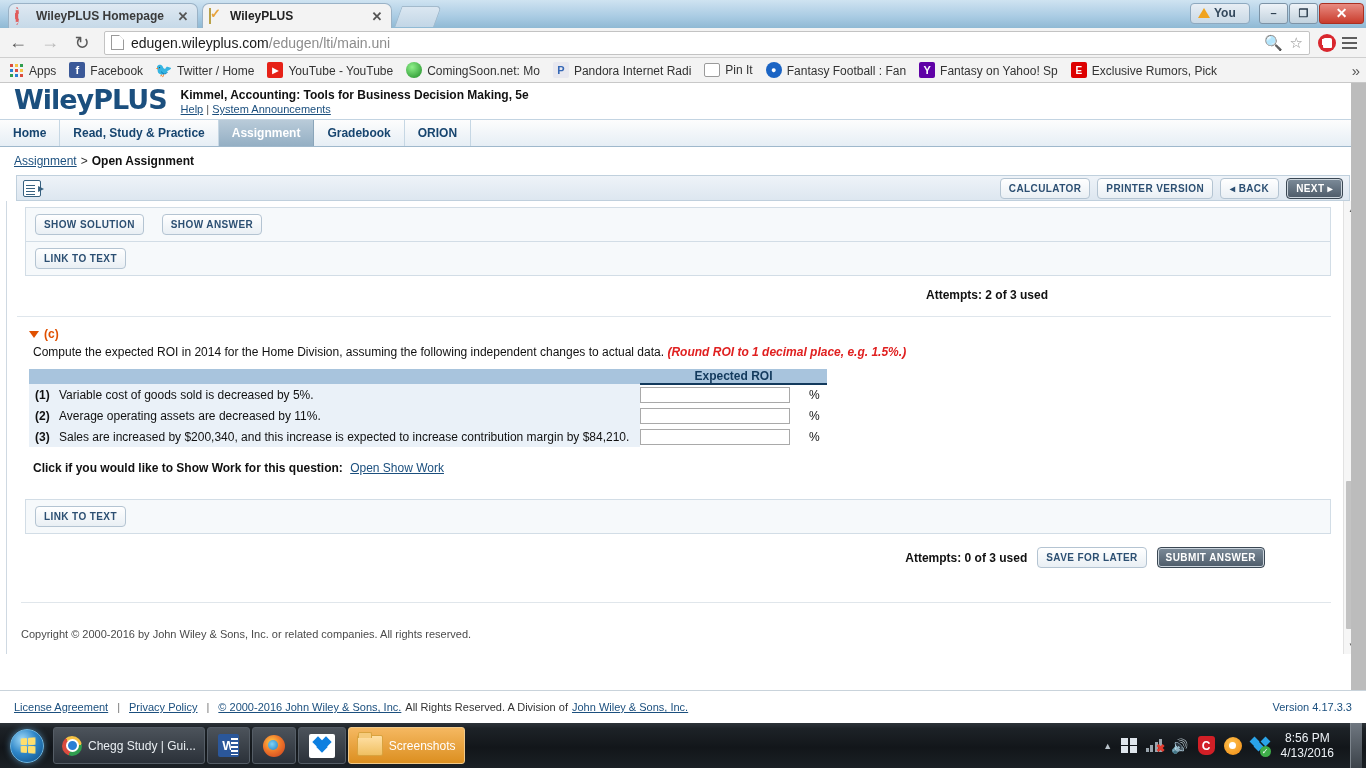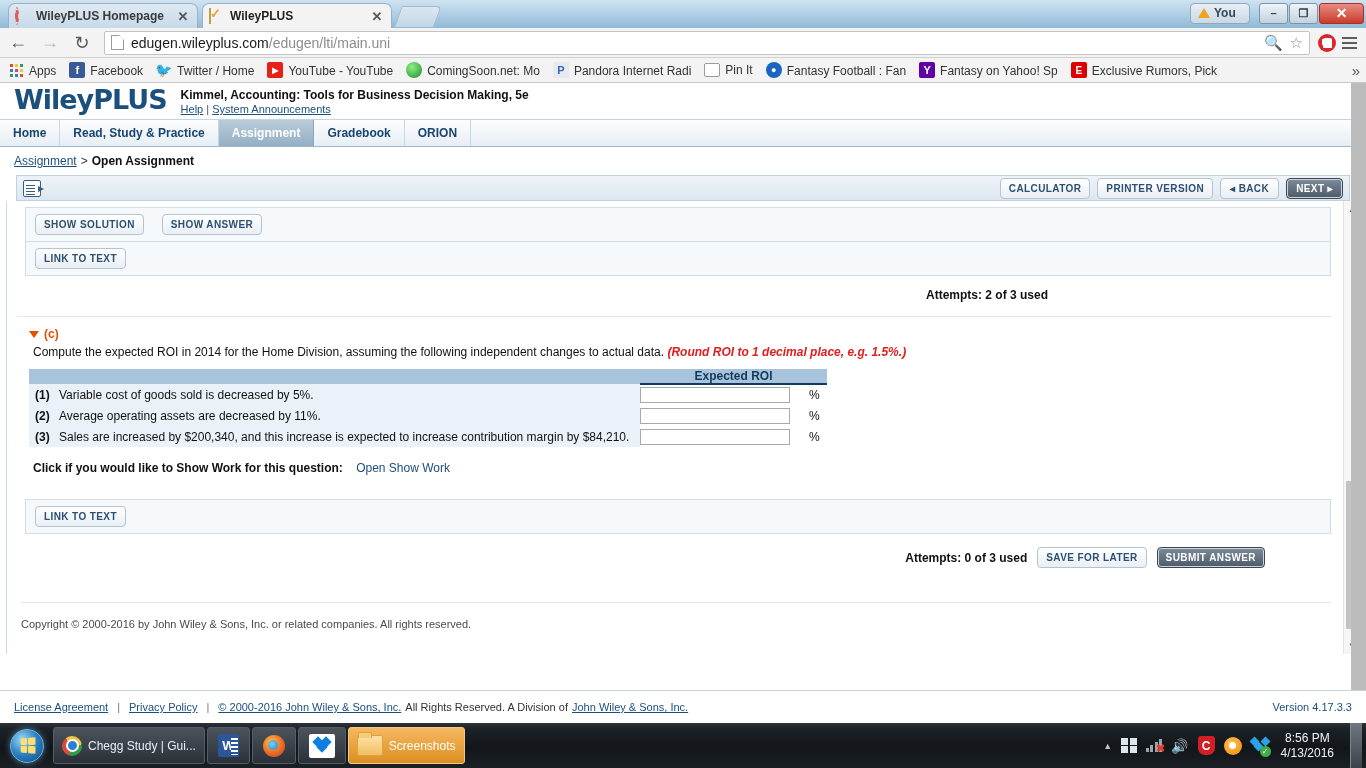--- a/index.html
+++ b/index.html
@@ -292,31 +292,31 @@
     width: 150px; height: 16px; border: 1px solid #a9a9a9;
     background: #fff; font-size: 12px; padding: 0 2px;
     font-family: "Liberation Sans", sans-serif;
   }
   .at-pct { width: 22px; padding-left: 4px !important; color: #111; background: #fff !important; }
 
   .showwork {
     padding: 14px 0 0 26px; font-size: 12px; font-weight: bold; color: #111;
   }
   .showwork a {
-    color: #1b4f7e; font-weight: normal;
-    margin-left: 10px; cursor: pointer;
+    color: #1b4f7e; text-decoration: underline; font-weight: normal;
+    margin-left: 4px; cursor: pointer;
   }
 
   .bottom-actions {
     display: flex; align-items: center; justify-content: flex-end;
     gap: 10px; padding: 13px 78px 0 0; font-size: 12px; font-weight: bold; color: #111;
   }
 
   .copyright {
-    margin: 34px 12px 0 14px; padding-top: 15px;
+    margin: 34px 12px 0 14px; padding-top: 25px;
     border-top: 1px solid #e0e6eb;
     font-size: 11px; color: #4a4a4a;
   }
 
   
   .vscroll {
     position: absolute; right: 0; top: 0; width: 17px; bottom: 0;
     background: #f6f6f6; border-left: 1px solid #e2e2e2;
   }
   .vs-btn {

